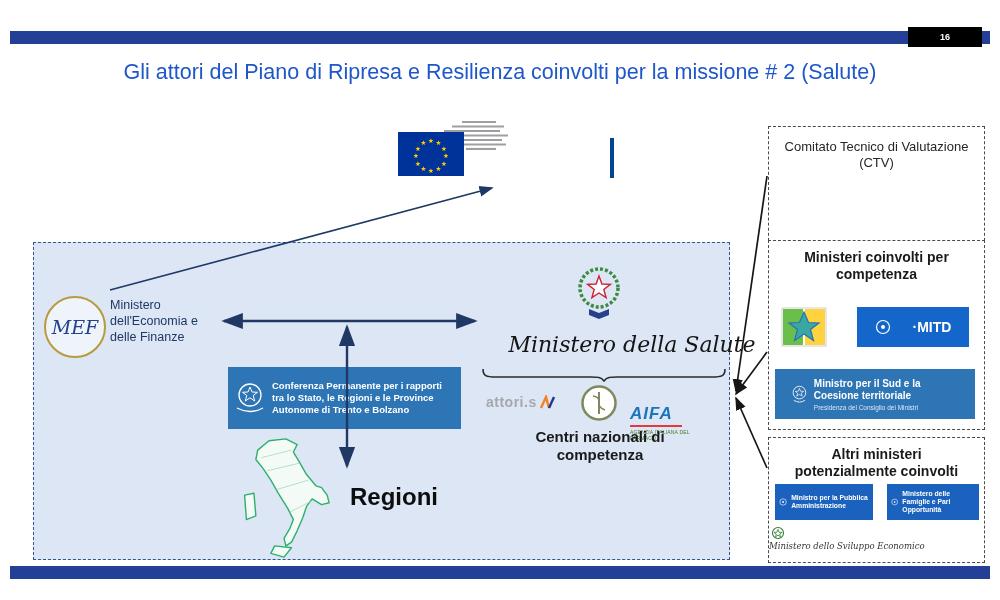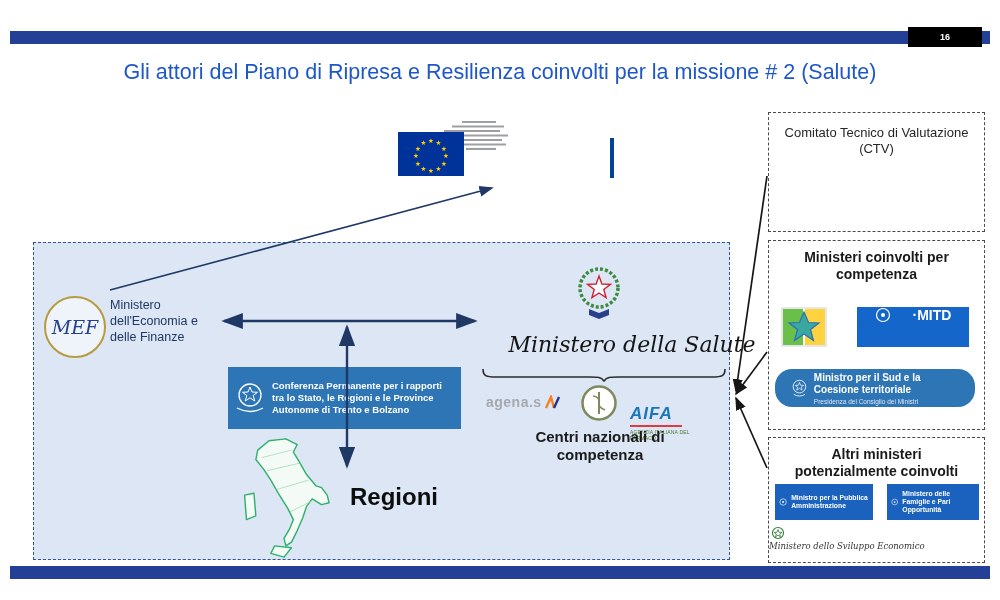--- a/index.html
+++ b/index.html
@@ -44,31 +44,31 @@
   #agenas-text{font-size:14px;font-weight:bold;color:#a6a8ab;letter-spacing:.5px;}
   #iss{left:580px;top:384px;}
   #aifa{left:630px;top:388px;width:78px;}
   #aifa-name{font-size:17px;font-weight:bold;font-style:italic;color:#1b75bb;letter-spacing:1px;margin-top:16px;}
   #aifa-line{width:52px;height:2px;background:#e23b3e;margin-top:1px;}
   #aifa-sub{font-size:5px;color:#4a7729;margin-top:2px;letter-spacing:.2px;}
   #centri{left:502px;top:428px;width:196px;text-align:center;font-size:15px;font-weight:bold;line-height:18px;}
 
   
   .dashed{border:1.5px dashed #4a4a4a;background:#fff;box-sizing:border-box;}
-  #box-comitati{left:768px;top:112px;width:217px;height:120px;padding:12px 10px;font-size:13px;line-height:16px;
+  #box-comitati{left:768px;top:126px;width:217px;height:120px;padding:12px 10px;font-size:13px;line-height:16px;
                 text-align:center;color:#262626;}
   #box-comitati .it1{margin-bottom:16px;}
 
   #box-competenza{left:768px;top:240px;width:217px;height:190px;}
   .rbox-title{text-align:center;font-weight:bold;font-size:14px;line-height:17px;margin-top:8px;padding:0 20px;}
   #star-logo{position:absolute;left:12px;top:64px;}
   #mitd{position:absolute;left:88px;top:66px;width:112px;height:40px;background:#1466cb;display:flex;
-        align-items:flex-start;justify-content:center;gap:22px;color:#fff;font-weight:bold;font-size:14px;}
-  #sud{position:absolute;left:6px;top:128px;width:200px;height:38px;background:#2e75b6;display:flex;
-       align-items:center;gap:6px;padding:0 16px;box-sizing:border-box;border-radius:17px;}
+        align-items:center;justify-content:center;gap:22px;color:#fff;font-weight:bold;font-size:14px;}
+  #sud{position:absolute;left:6px;top:128px;width:200px;height:50px;background:#2e75b6;display:flex;
+       align-items:center;gap:6px;padding:0 16px;box-sizing:border-box;}
   #sud-t1{color:#fff;font-size:10px;font-weight:bold;line-height:12px;}
   #sud-t2{color:#dce6f5;font-size:6.5px;margin-top:2px;}
 
   #box-altri{left:768px;top:437px;width:217px;height:126px;}
   .mini-banner{position:absolute;top:46px;height:36px;background:#1a62bd;display:flex;align-items:center;
                gap:4px;padding:0 4px;box-sizing:border-box;}
   #pa{left:6px;width:98px;}
   #fam{left:118px;width:92px;}
   .mini-banner .t{color:#fff;font-size:6.8px;font-weight:bold;line-height:8px;}
   #mise{position:absolute;left:0;top:88px;width:217px;display:flex;flex-direction:column;}
@@ -211,21 +211,21 @@
   <path d="M16,47 L26,51 L36,47 L36,53 L26,57 L16,53 Z" fill="#27408b"></path>
 </svg>
 
 <div class="abs" id="salute-name">Ministero della Salute</div>
 
 <svg class="abs" id="brace" width="248" height="18" viewBox="0 0 248 18">
   <path d="M3,3 C3,10 6,11 16,11 L110,11 C118,11 121,11 124,15 C127,11 130,11 138,11 L232,11 C242,11 245,10 245,3" fill="none" stroke="#2b2b2b" stroke-width="1.6"></path>
 </svg>
 
 <div class="abs" id="agenas">
-  <span id="agenas-text">agena.s</span>
+  <span id="agenas-text">attori.s</span>
   <svg width="18" height="15" viewBox="0 0 18 15">
     <path d="M2,13 L7,2 L10,13" fill="none" stroke="#f58220" stroke-width="2.4"></path>
     <path d="M10,13 L15,2" fill="none" stroke="#27348b" stroke-width="2.4"></path>
   </svg>
 </div>
 
 <svg class="abs" id="iss" width="38" height="38" viewBox="0 0 38 38">
   <circle cx="19" cy="19" r="16.5" fill="#fff" stroke="#7c8a5e" stroke-width="2.5"></circle>
   <line x1="19" y1="8" x2="19" y2="30" stroke="#7c8a5e" stroke-width="2"></line>
   <path d="M13,12 C25,14 13,22 25,26" fill="none" stroke="#7c8a5e" stroke-width="1.5"></path>

